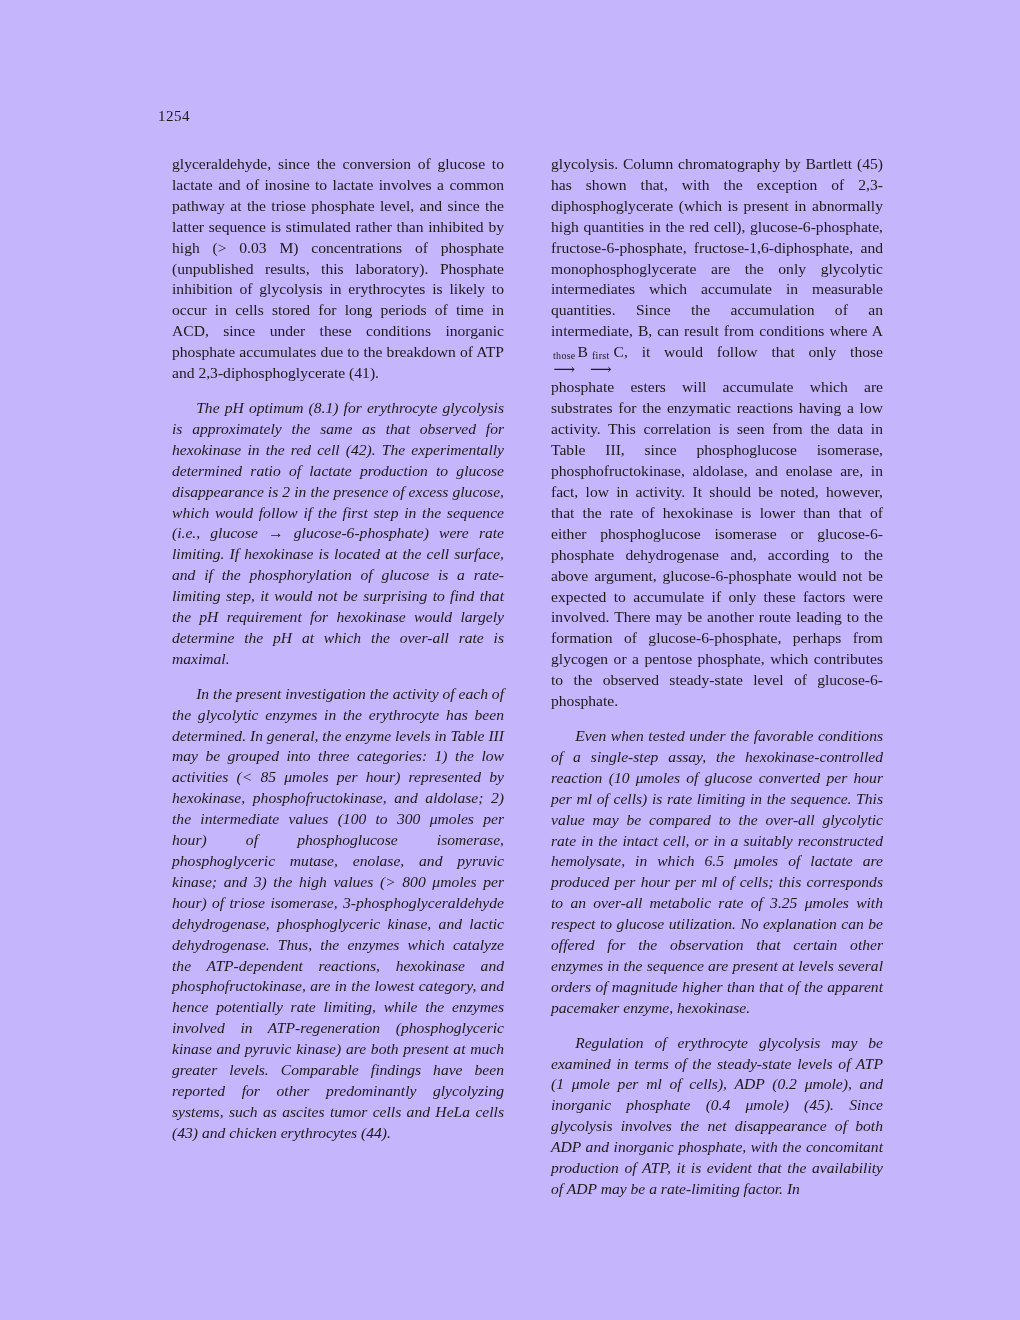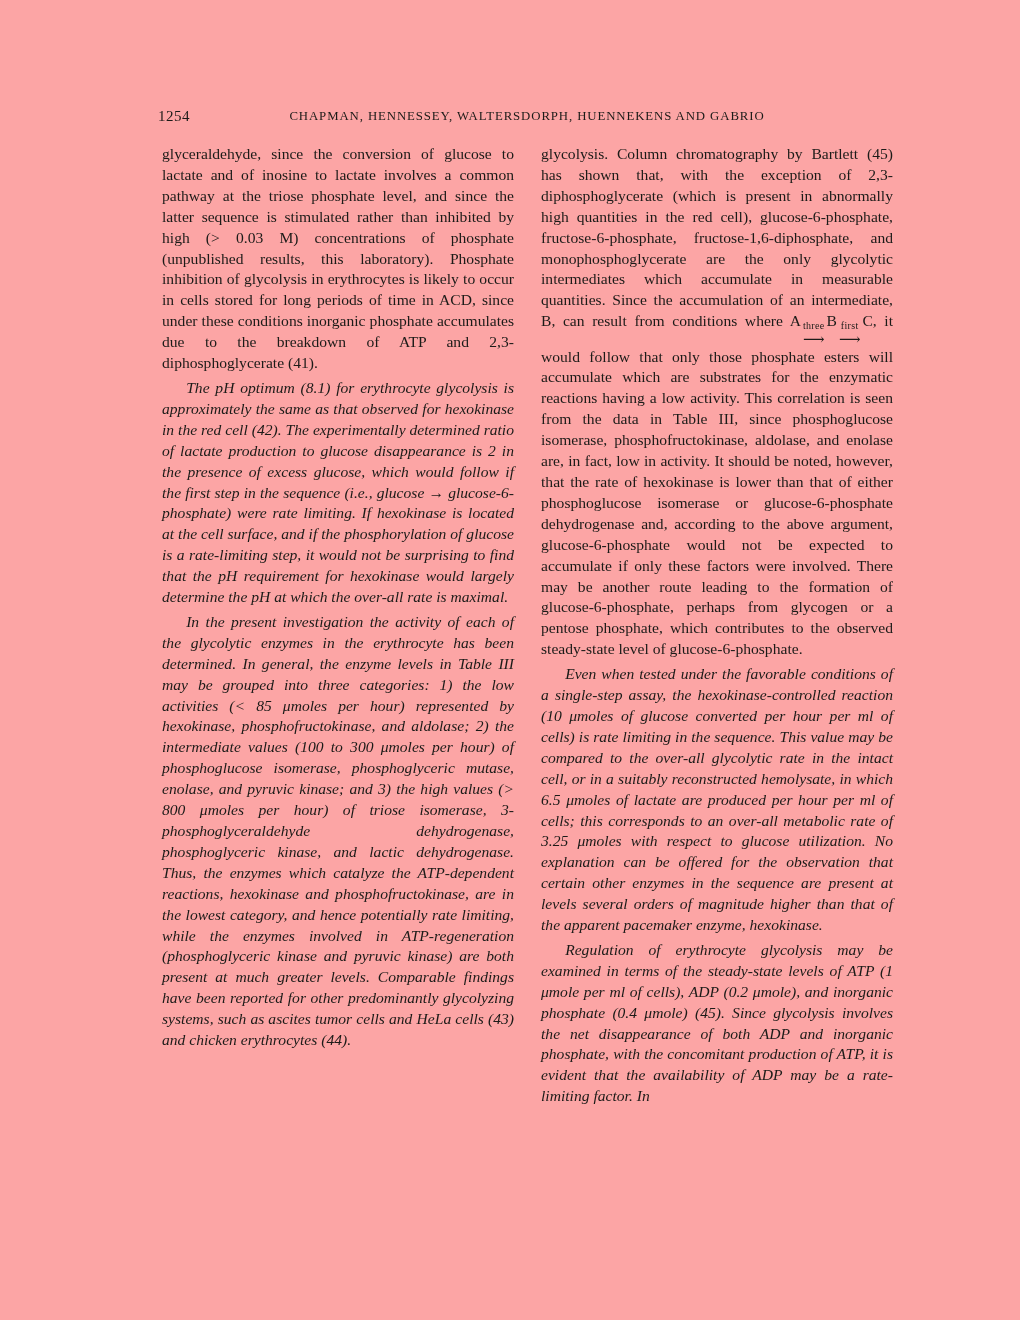--- a/index.html
+++ b/index.html
@@ -5,21 +5,21 @@
   html, body {
     margin: 0;
     padding: 0;
     background: #e8e6e1;
   }
   .page {
     position: relative;
     width: 1020px;
     height: 1320px;
     margin: 0 auto;
-    background: #fca5a5;
+    background: #c4b5fd;
     color: #1c1b18;
     font-family: "Liberation Serif", "DejaVu Serif", serif;
     overflow: hidden;
   }
   .header {
     position: absolute;
     top: 108px;
     left: 158px;
     width: 738px;
     height: 20px;
@@ -47,21 +47,21 @@
     display: flex;
     gap: 19px;
   }
   .col {
     width: 360px;
     font-size: 15.6px;
     line-height: 20.9px;
     text-align: justify;
   }
   .col p {
-    margin: 4px;
+    margin: 14px;
     padding: 0;
   }
   .col p.indent {
     text-indent: 1.55em;
     font-style: italic;
   }
   
   .f-arrow {
     display: inline-flex;
     flex-direction: column;
@@ -79,35 +79,34 @@
     font-size: 15px;
   }
 </style>
 </head>
 <body>
 
 <div class="page">
 
   <div class="header">
     <span class="page-num">1254</span>
-    <span class="running-head">CHAPMAN, HENNESSEY, WALTERSDORPH, HUENNEKENS AND GABRIO</span>
   </div>
 
   <div class="columns">
 
     <div class="col">
       <p>glyceraldehyde, since the conversion of glucose to lactate and of inosine to lactate involves a common pathway at the triose phosphate level, and since the latter sequence is stimulated rather than inhibited by high (&gt; 0.03 M) concentrations of phosphate (unpublished results, this laboratory). Phosphate inhibition of glycolysis in erythrocytes is likely to occur in cells stored for long periods of time in ACD, since under these conditions inorganic phosphate accumulates due to the breakdown of ATP and 2,3-diphosphoglycerate (41).</p>
       <p class="indent">The pH optimum (8.1) for erythrocyte glycolysis is approximately the same as that observed for hexokinase in the red cell (42). The experimentally determined ratio of lactate production to glucose disappearance is 2 in the presence of excess glucose, which would follow if the first step in the sequence (i.e., glucose → glucose-6-phosphate) were rate limiting. If hexokinase is located at the cell surface, and if the phosphorylation of glucose is a rate-limiting step, it would not be surprising to find that the pH requirement for hexokinase would largely determine the pH at which the over-all rate is maximal.</p>
       <p class="indent">In the present investigation the activity of each of the glycolytic enzymes in the erythrocyte has been determined. In general, the enzyme levels in Table III may be grouped into three categories: 1) the low activities (&lt; 85 μmoles per hour) represented by hexokinase, phosphofructokinase, and aldolase; 2) the intermediate values (100 to 300 μmoles per hour) of phosphoglucose isomerase, phosphoglyceric mutase, enolase, and pyruvic kinase; and 3) the high values (&gt; 800 μmoles per hour) of triose isomerase, 3-phosphoglyceraldehyde dehydrogenase, phosphoglyceric kinase, and lactic dehydrogenase. Thus, the enzymes which catalyze the ATP-dependent reactions, hexokinase and phosphofructokinase, are in the lowest category, and hence potentially rate limiting, while the enzymes involved in ATP-regeneration (phosphoglyceric kinase and pyruvic kinase) are both present at much greater levels. Comparable findings have been reported for other predominantly glycolyzing systems, such as ascites tumor cells and HeLa cells (43) and chicken erythrocytes (44).</p>
     </div>
 
     <div class="col">
       <p>
         <span>glycolysis. Column chromatography by Bartlett (45) has shown that, with the exception of 2,3-diphosphoglycerate (which is present in abnormally high quantities in the red cell), glucose-6-phosphate, fructose-6-phosphate, fructose-1,6-diphosphate, and monophosphoglycerate are the only glycolytic intermediates which accumulate in measurable quantities. Since the accumulation of an intermediate, B, can result from conditions where </span><span class="formula"><span>A</span><span class="f-arrow">
-              <span class="f-label">three</span>
+              <span class="f-label">those</span>
               <span class="f-glyph">⟶</span>
             </span><span>B</span><span class="f-arrow">
               <span class="f-label">first</span>
               <span class="f-glyph">⟶</span>
             </span><span>C</span></span><span>, it would follow that only those phosphate esters will accumulate which are substrates for the enzymatic reactions having a low activity. This correlation is seen from the data in Table III, since phosphoglucose isomerase, phosphofructokinase, aldolase, and enolase are, in fact, low in activity. It should be noted, however, that the rate of hexokinase is lower than that of either phosphoglucose isomerase or glucose-6-phosphate dehydrogenase and, according to the above argument, glucose-6-phosphate would not be expected to accumulate if only these factors were involved. There may be another route leading to the formation of glucose-6-phosphate, perhaps from glycogen or a pentose phosphate, which contributes to the observed steady-state level of glucose-6-phosphate.</span>
       </p>
       <p class="indent">Even when tested under the favorable conditions of a single-step assay, the hexokinase-controlled reaction (10 μmoles of glucose converted per hour per ml of cells) is rate limiting in the sequence. This value may be compared to the over-all glycolytic rate in the intact cell, or in a suitably reconstructed hemolysate, in which 6.5 μmoles of lactate are produced per hour per ml of cells; this corresponds to an over-all metabolic rate of 3.25 μmoles with respect to glucose utilization. No explanation can be offered for the observation that certain other enzymes in the sequence are present at levels several orders of magnitude higher than that of the apparent pacemaker enzyme, hexokinase.</p>
       <p class="indent">Regulation of erythrocyte glycolysis may be examined in terms of the steady-state levels of ATP (1 μmole per ml of cells), ADP (0.2 μmole), and inorganic phosphate (0.4 μmole) (45). Since glycolysis involves the net disappearance of both ADP and inorganic phosphate, with the concomitant production of ATP, it is evident that the availability of ADP may be a rate-limiting factor. In</p>
     </div>
 

